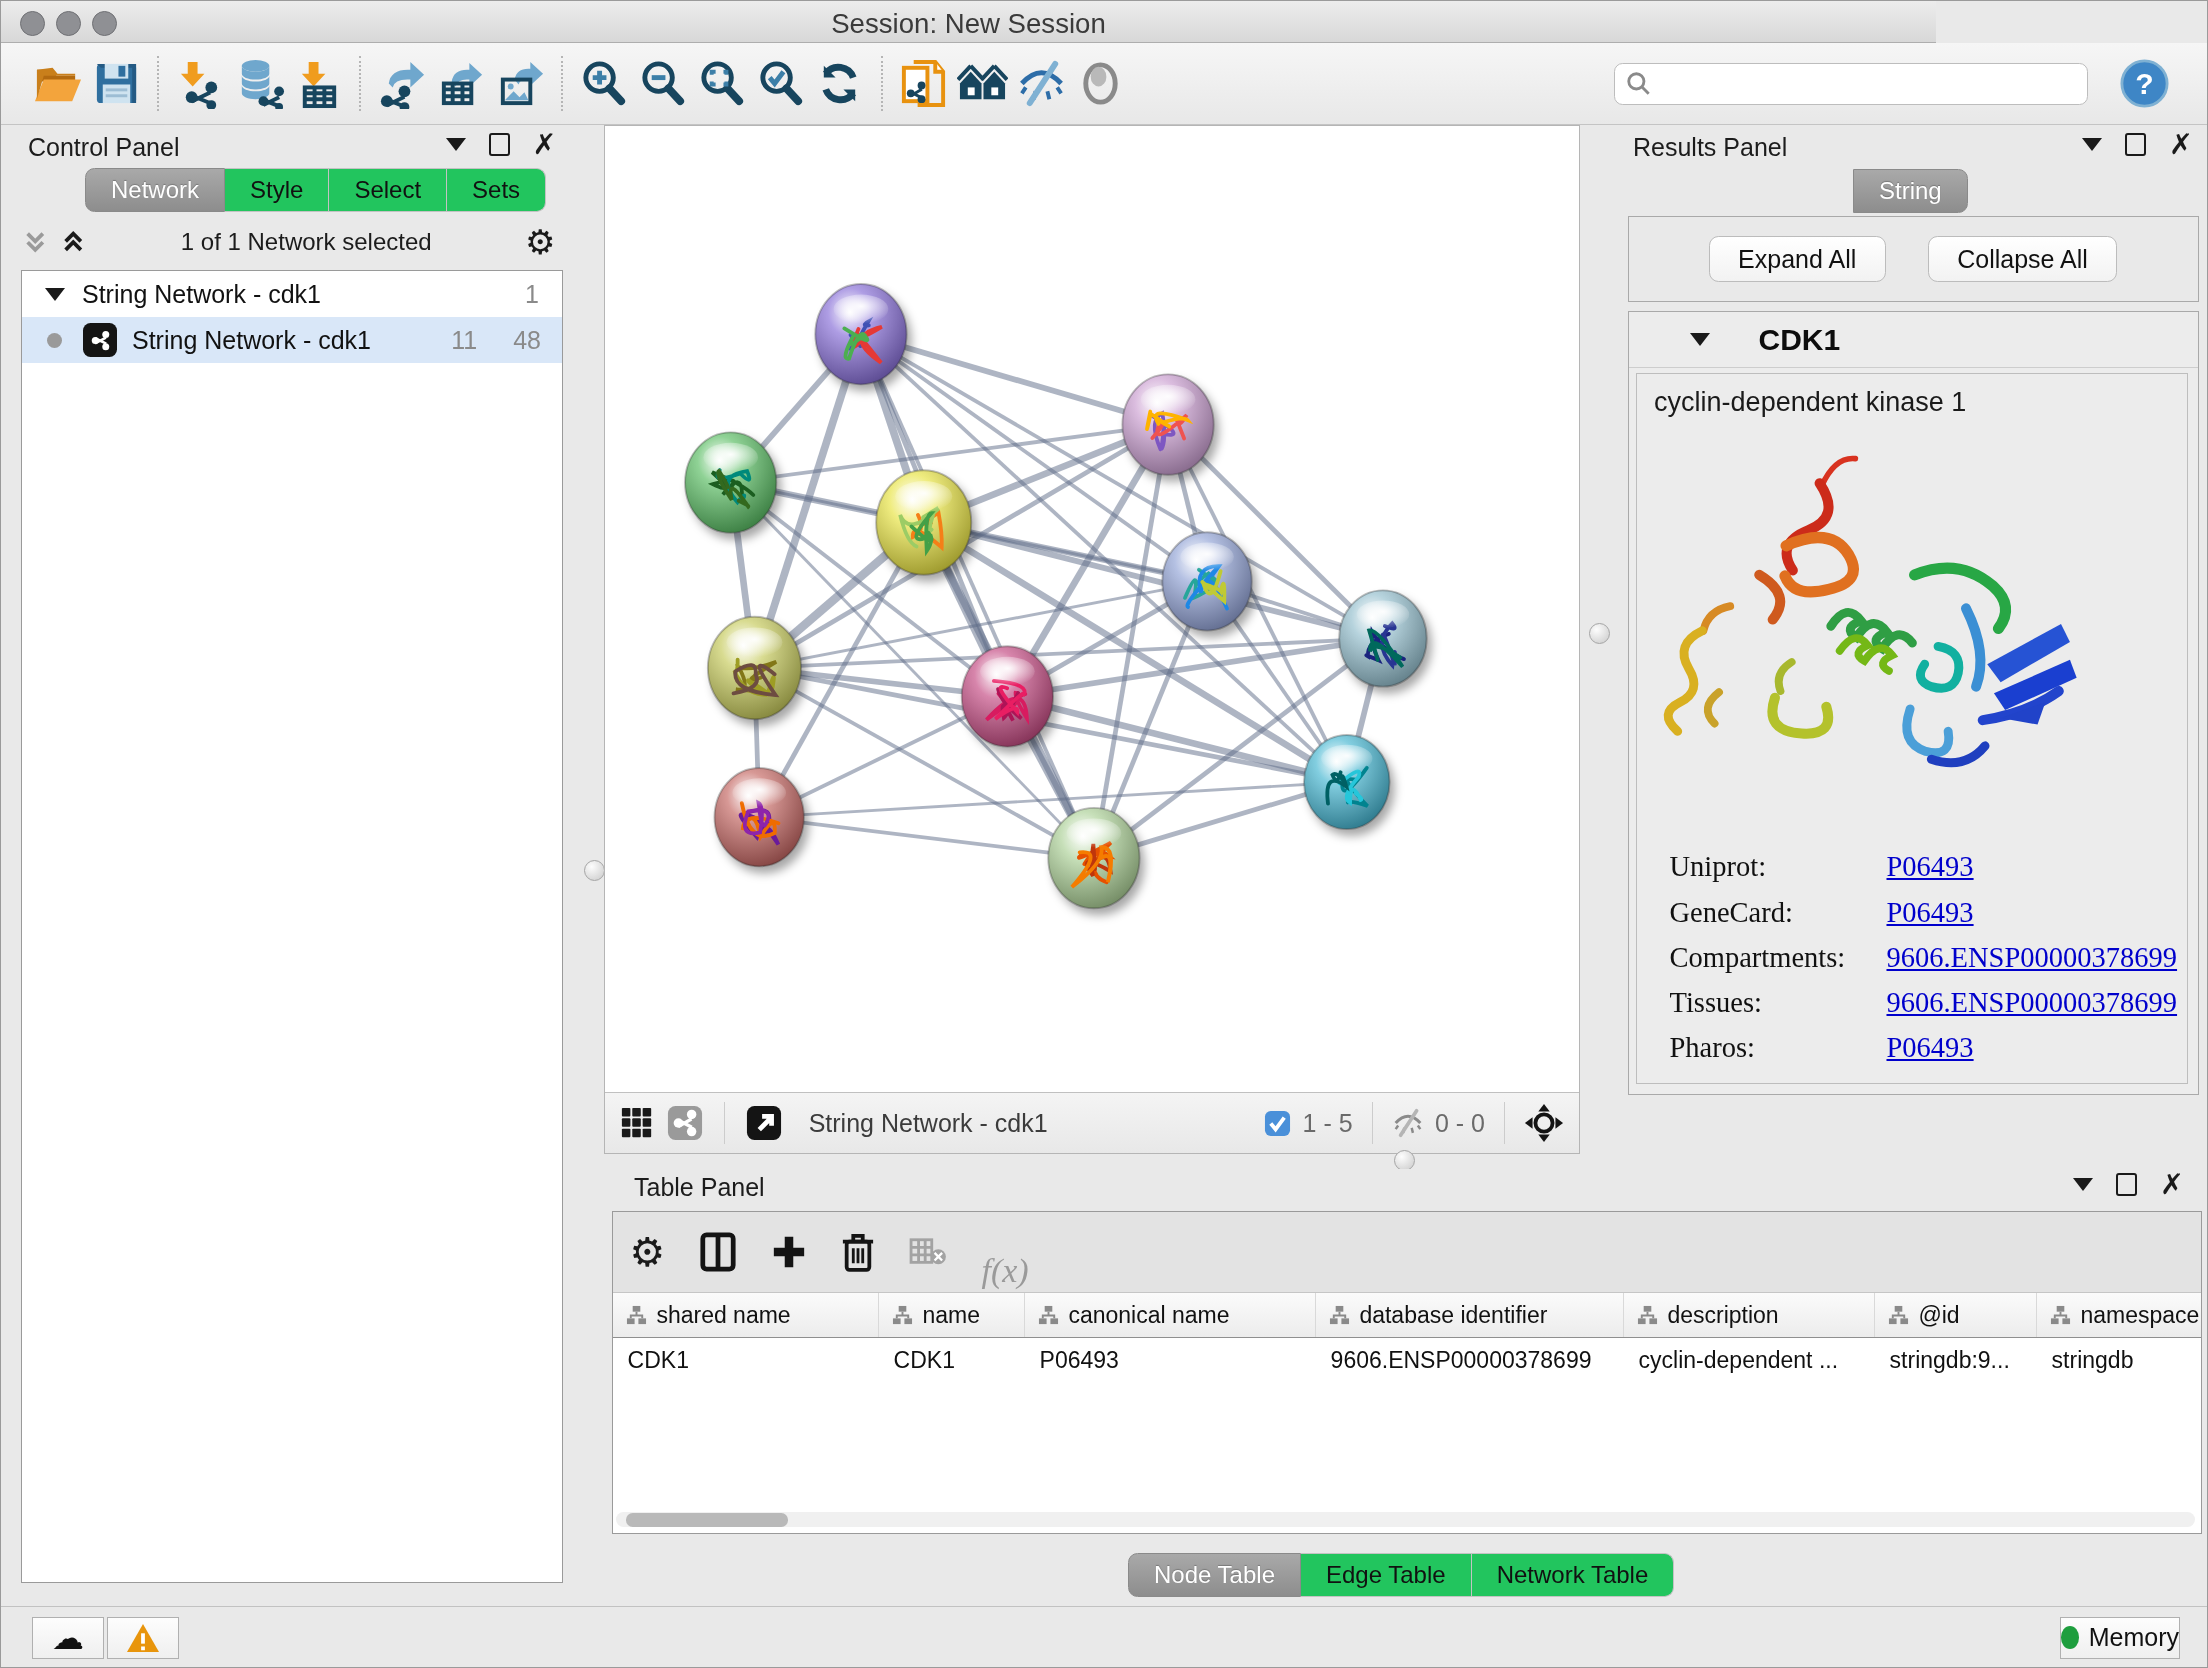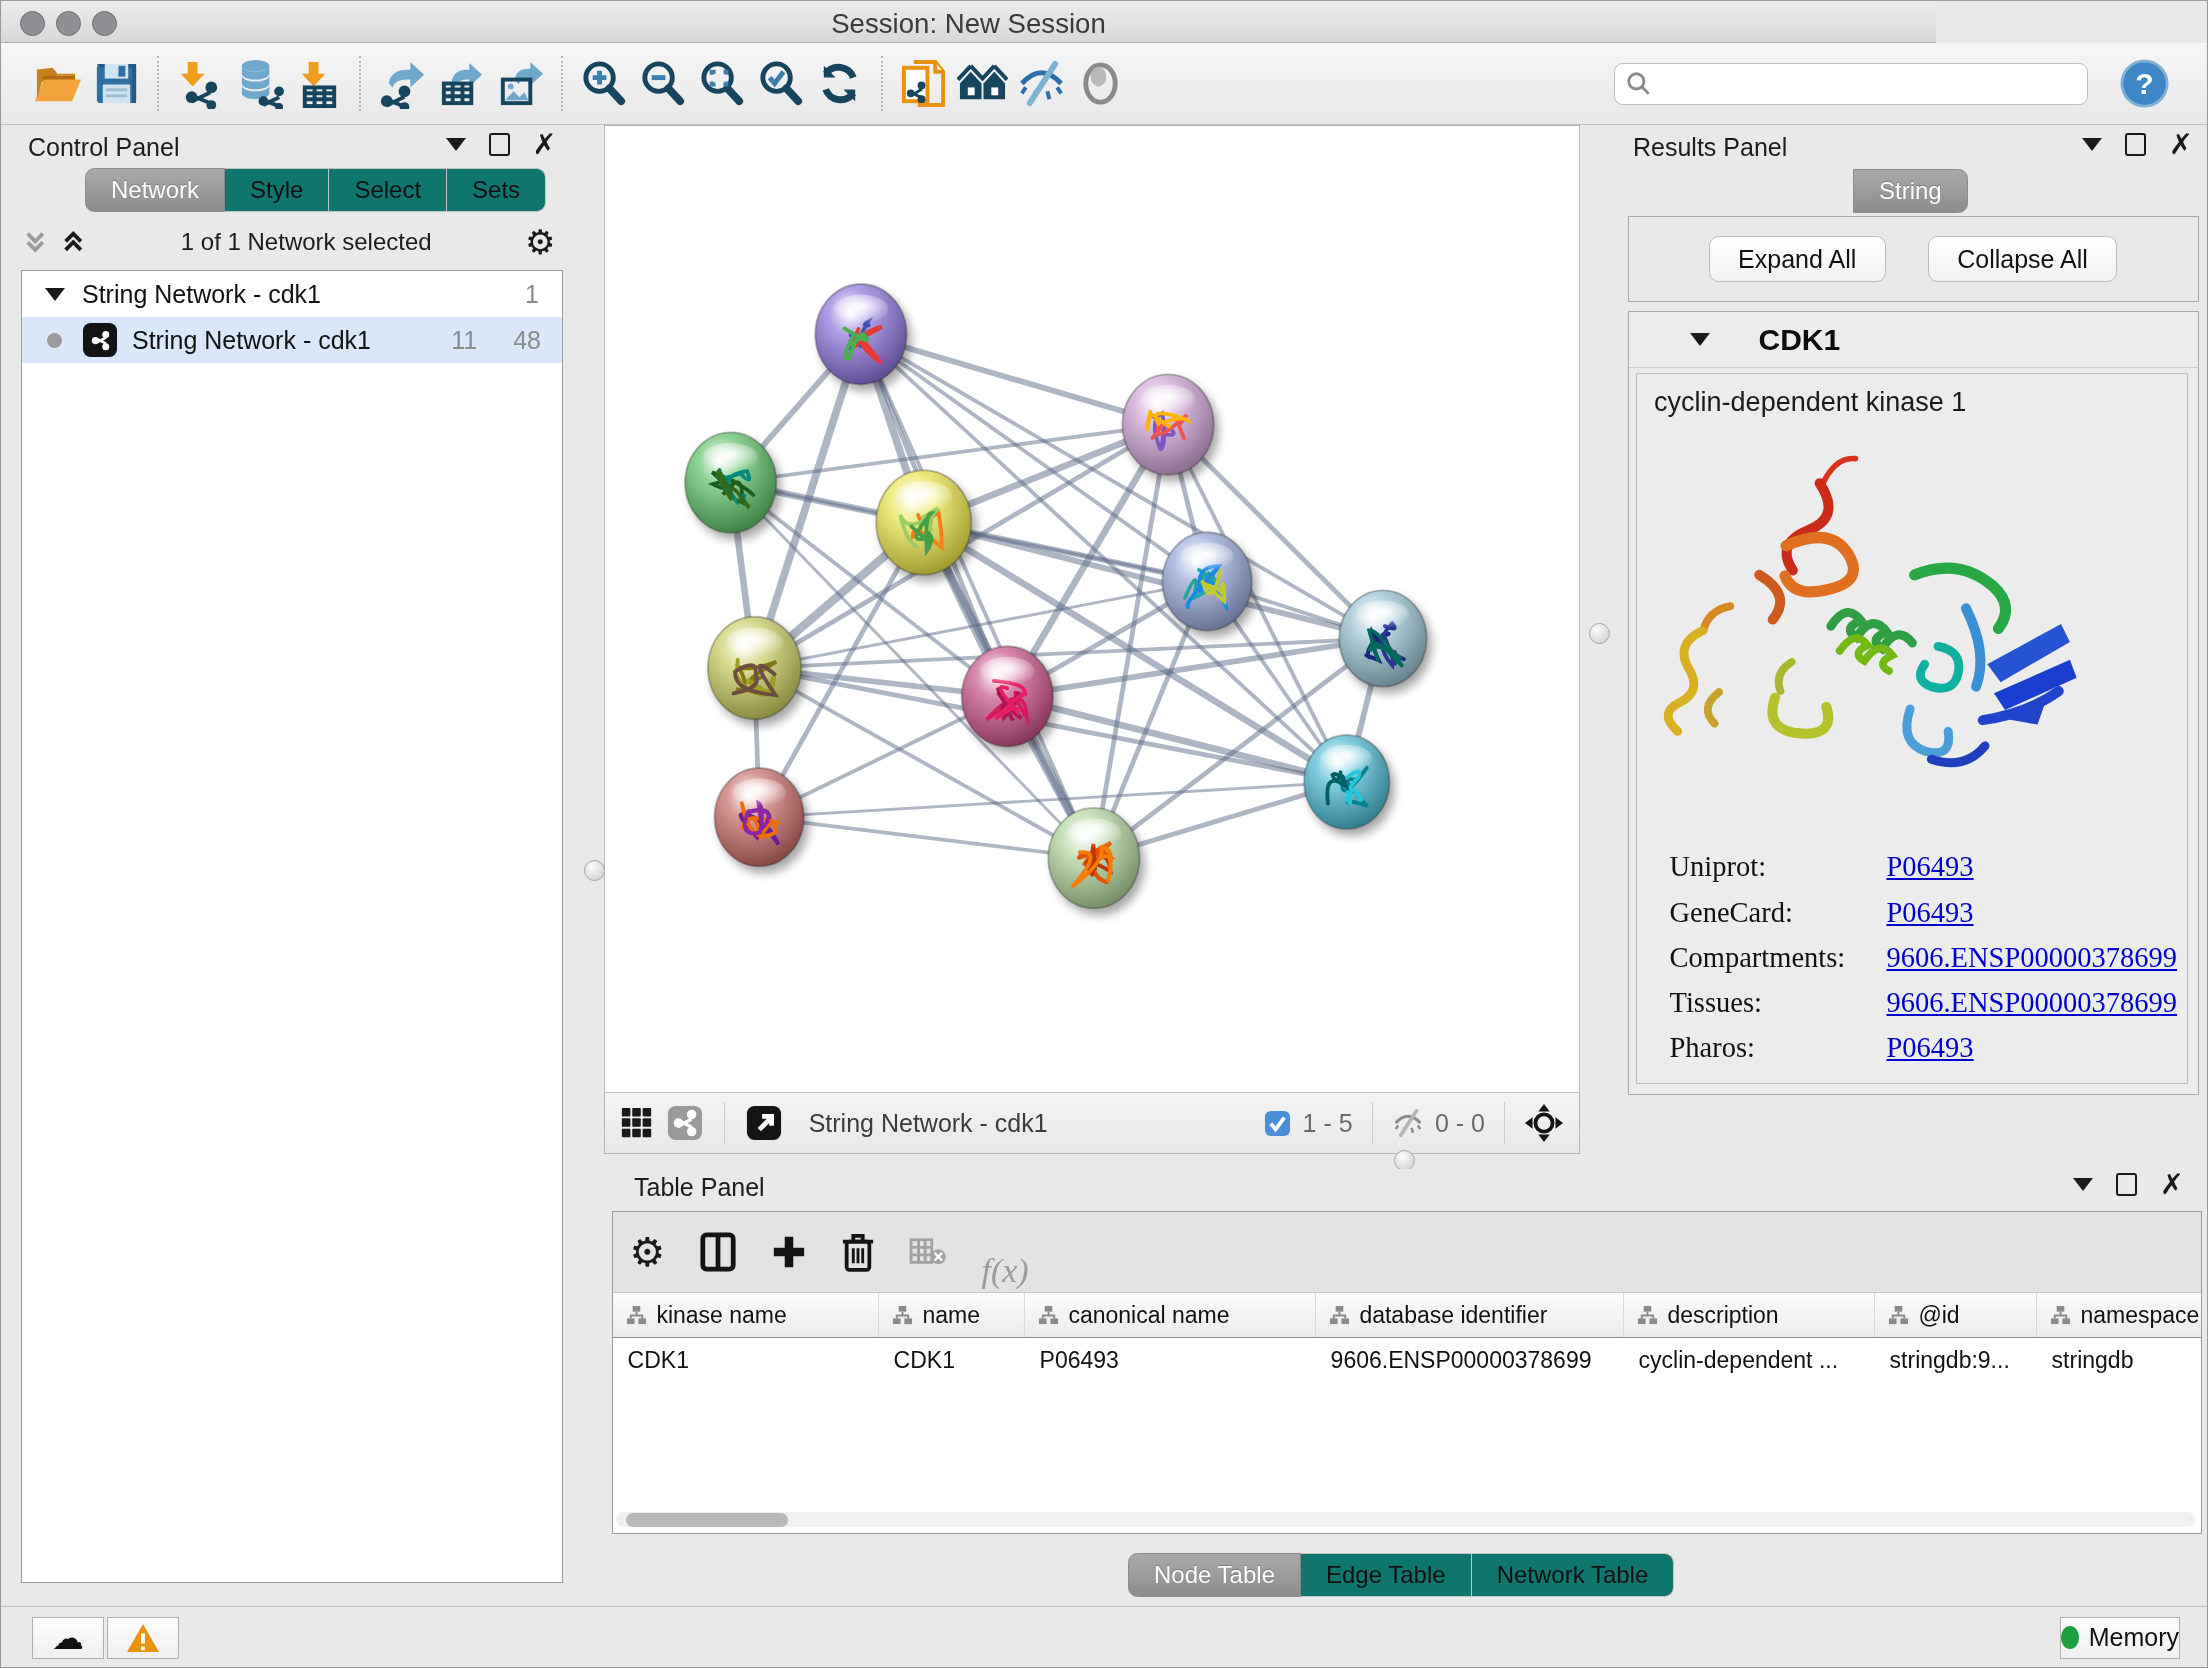--- a/index.html
+++ b/index.html
@@ -25,21 +25,21 @@
   .help-btn{width:49px;height:49px;margin-left:32px;margin-right:13.3px;}
   
   .panel-title{font-size:25px;color:#1c1c1c;}
   .panel-ctrls{position:absolute;right:13.3px;top:7.6px;display:flex;align-items:center;gap:23px;}
   .pc-menu{width:0;height:0;border-left:10.5px solid transparent;border-right:10.5px solid transparent;
     border-top:13.3px solid #1a1a1a;}
   .pc-float{width:17px;height:19px;border:2.9px solid #1a1a1a;border-radius:2.9px;}
   .pc-close{font-size:28.5px;font-weight:bold;color:#1a1a1a;line-height:19px;font-family:"DejaVu Sans",sans-serif;}
   
   .seg{display:flex;}
-  .seg .tab{height:42px;display:flex;align-items:center;justify-content:center;background:#0f766e;
+  .seg .tab{height:42px;display:flex;align-items:center;justify-content:center;background:#22c55e;
     border:1px solid #c3c3c3;border-left-width:0;font-size:24px;color:#111;padding:0 25px;cursor:default;}
   .seg .tab:first-child{border-left-width:1px;border-radius:9.5px 0 0 9.5px;}
   .seg .tab:last-child{border-radius:0 9.5px 9.5px 0;}
   .seg .tab.active{background:linear-gradient(#a9a9a9,#8d8d8d);color:#fff;border-color:#8a8a8a;
     text-shadow:0 -1px 1px rgba(0,0,0,.25);}
   
   .control-panel{position:absolute;left:0;top:124px;width:584px;height:1482px;background:#e9e9e9;}
   .cp-tabs{position:absolute;left:84px;top:43px;align-items:center;}
   .cp-selrow{position:absolute;left:20px;top:95px;width:542px;height:44px;display:flex;align-items:center;}
   .cp-summary{flex:1;text-align:center;font-size:24px;color:#1c1c1c;}
@@ -746,21 +746,21 @@
       <div class="tp-header">
         <div class="tp-hcell" style="width:266px">
           <svg width="21" height="21" viewBox="0 0 22 22">
               <g fill="#8a8a8a">
                 <rect x="7" y="1" width="8" height="6"></rect>
                 <rect x="1" y="14" width="8" height="6"></rect>
                 <rect x="13" y="14" width="8" height="6"></rect>
               </g>
               <path d="M11 7v4M5 14v-3h12v3" stroke="#8a8a8a" stroke-width="2" fill="none"></path>
             </svg>
-          <span>kinase name</span>
+          <span>shared name</span>
         </div>
         <div class="tp-hcell" style="width:146px">
           <svg width="21" height="21" viewBox="0 0 22 22">
               <g fill="#8a8a8a">
                 <rect x="7" y="1" width="8" height="6"></rect>
                 <rect x="1" y="14" width="8" height="6"></rect>
                 <rect x="13" y="14" width="8" height="6"></rect>
               </g>
               <path d="M11 7v4M5 14v-3h12v3" stroke="#8a8a8a" stroke-width="2" fill="none"></path>
             </svg>

